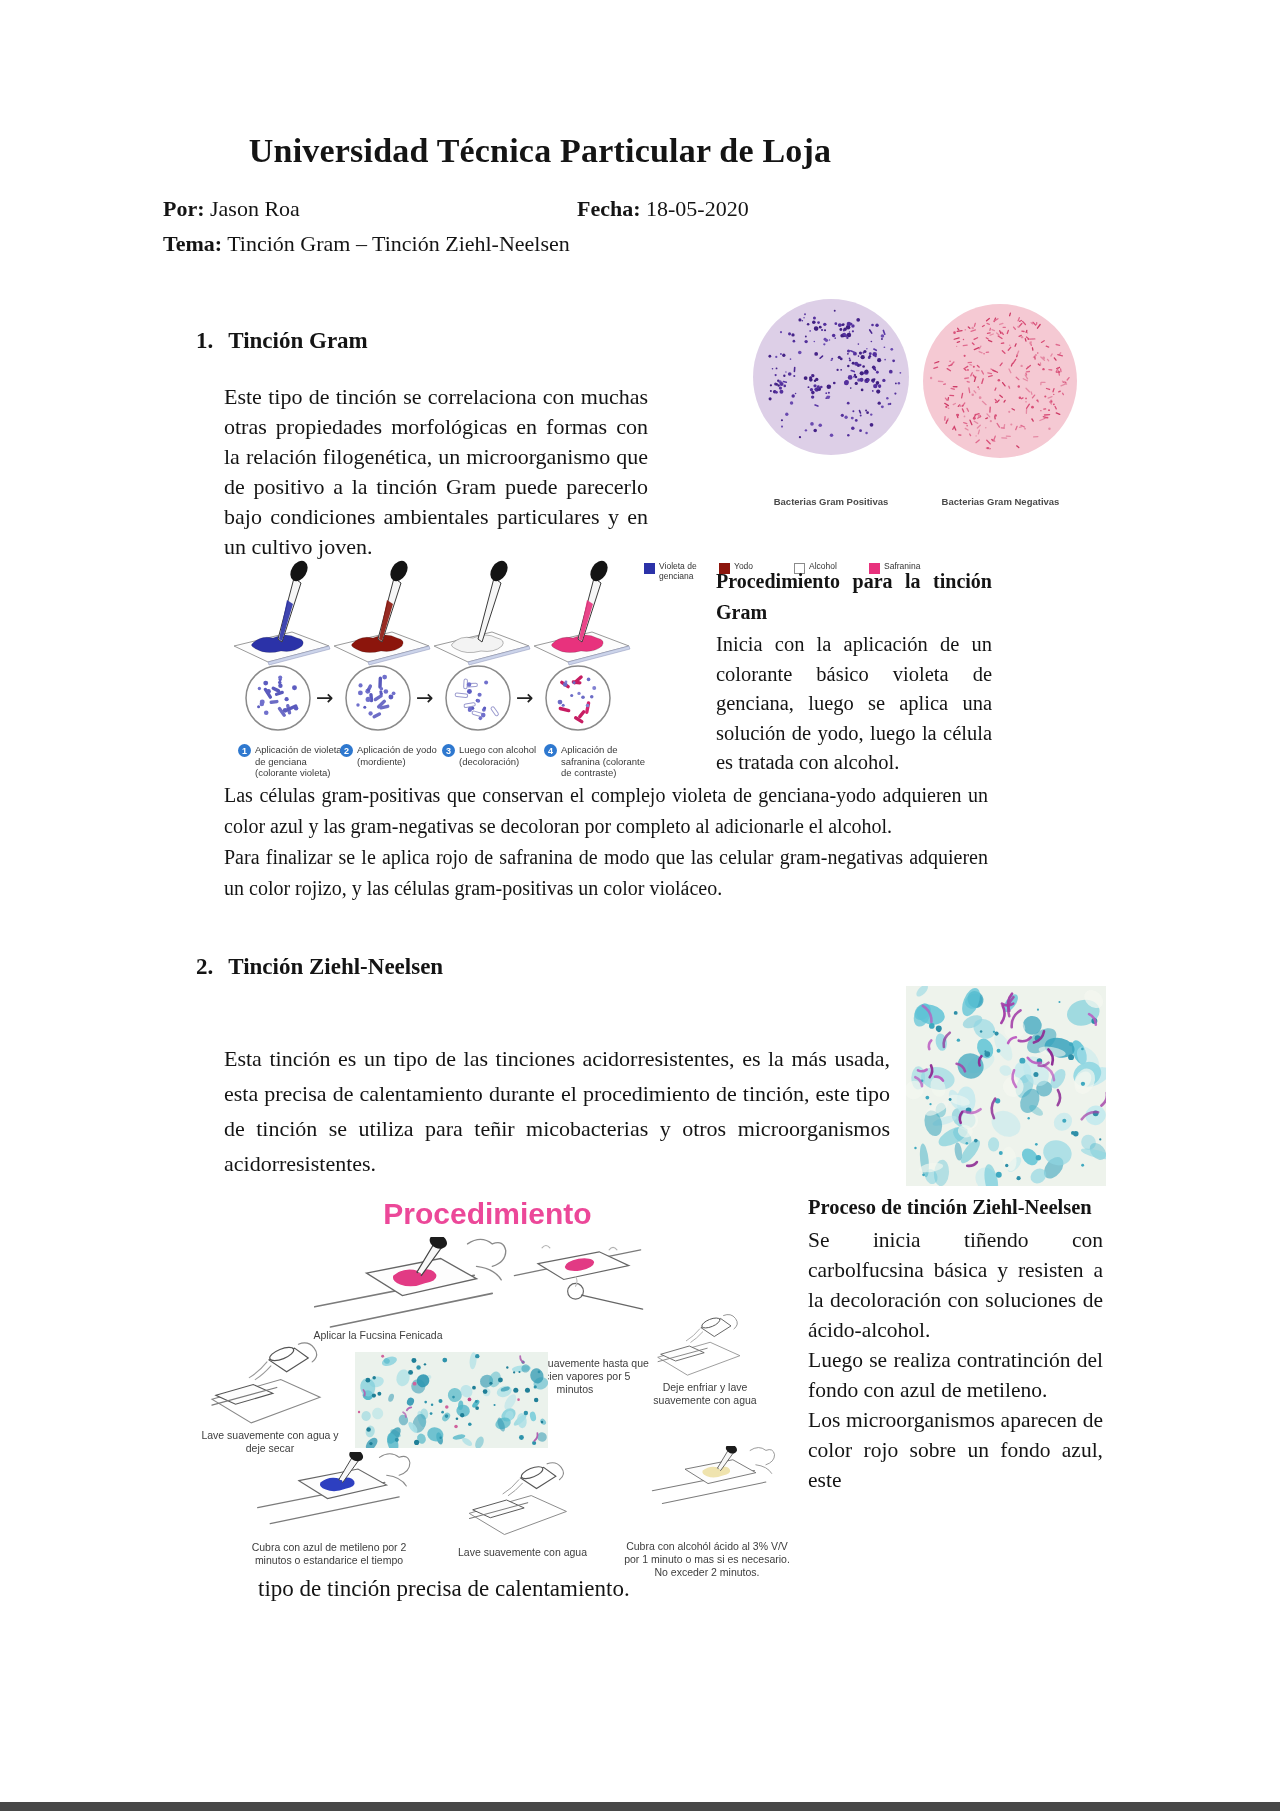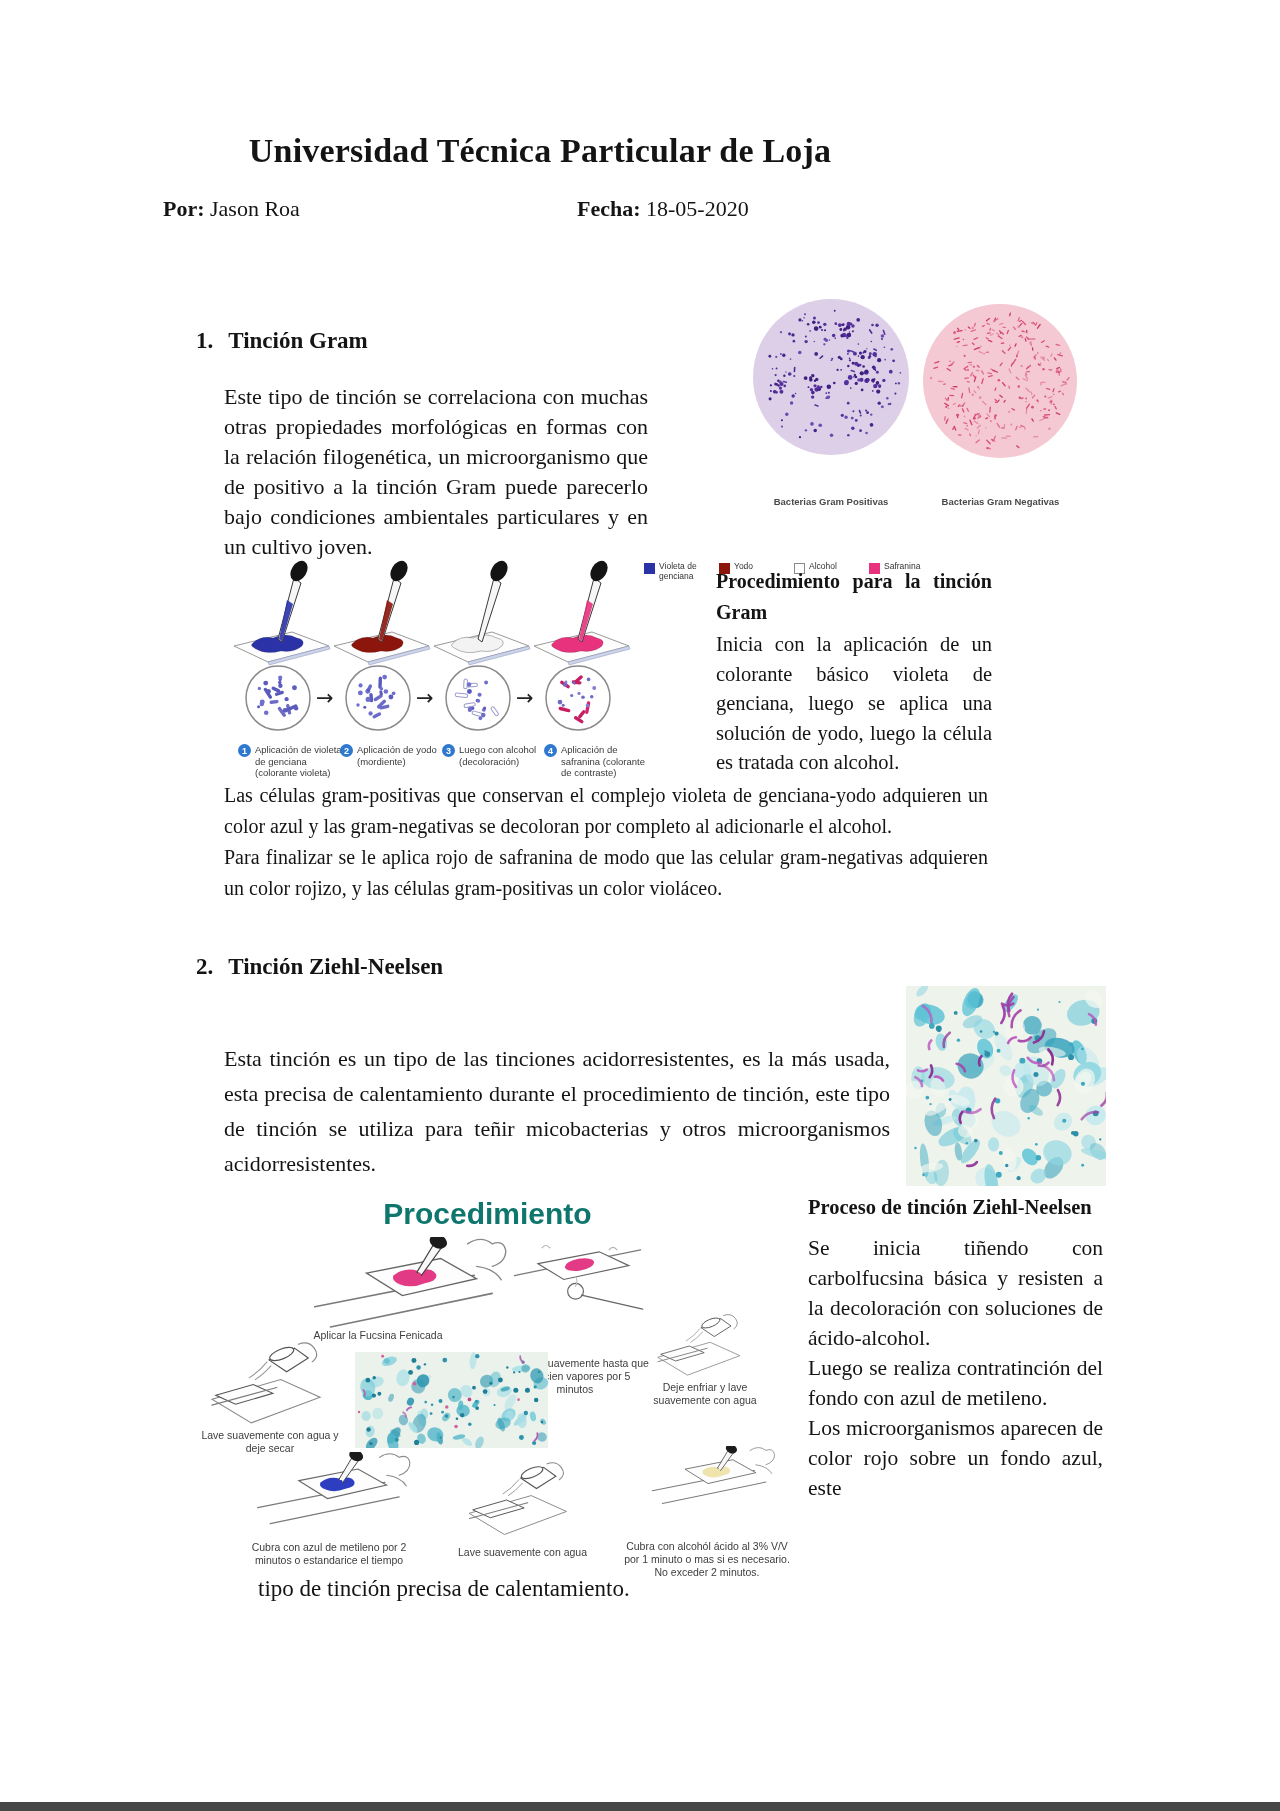--- a/index.html
+++ b/index.html
@@ -31,21 +31,21 @@
   .lrow{display:flex;gap:4px;align-items:flex-start;}
   .sw{flex:0 0 auto;width:11px;height:11px;margin-top:1px;}
   .sw0{background:#2b32a8;}
   .sw1{background:#8c150c;}
   .sw2{background:#ffffff;border:1px solid #8a8a8a;width:9px;height:9px;}
   .sw3{background:#e8327d;}
   .llabel{font-family:"Liberation Sans",sans-serif;font-size:8.5px;line-height:9.5px;color:#333;width:56px;}
   .arrow{font-size:21px;color:#222;font-family:"DejaVu Sans",sans-serif;}
   .pip{position:absolute;}
   .proc-title{font-family:"Liberation Sans","DejaVu Sans",sans-serif;font-weight:bold;font-size:30px;
-              color:#0f766e;text-align:center;}
+              color:#ec4899;text-align:center;}
   .dcap{font-family:"Liberation Sans","DejaVu Sans",sans-serif;font-size:10.5px;line-height:13px;
         color:#3d3d3d;text-align:center;}
   .tail{font-size:23px;}
   .bottom-edge{background:#474747;}
   svg{display:block;}
 </style>
 </head>
 <body>
 
 <svg width="0" height="0" style="position:absolute">
@@ -85,20 +85,24 @@
 
   <div class="abs page-title" style="left:150px;top:132px;width:780px;">Universidad Técnica Particular de Loja</div>
 
   <div class="abs meta" style="left:163px;top:196px;">
     <span class="b">Por:</span>
     <span>Jason Roa</span>
   </div>
   <div class="abs meta" style="left:577px;top:196px;">
     <span class="b">Fecha:</span>
     <span>18-05-2020</span>
+  </div>
+  <div class="abs meta" style="left:163px;top:231px;">
+    <span class="b">Tema:</span>
+    <span>Tinción Gram – Tinción Ziehl-Neelsen</span>
   </div>
 
   <div class="abs sec-head" style="left:196px;top:328px;">
     <span class="num">1.</span><span>Tinción Gram</span>
   </div>
 
   <div class="abs body22 just" style="left:224px;top:382px;width:424px;">Este tipo de tinción se correlaciona con muchas otras propiedades morfológicas en formas con la relación filogenética, un microorganismo que de positivo a la tinción Gram puede parecerlo bajo condiciones ambientales particulares y en un cultivo joven.</div>
 
   <svg class="abs" style="left:752px;top:298px;" width="158" height="158" viewBox="0 0 158 158">
     <circle cx="79" cy="79" r="78" fill="#ddcfe7"></circle>
@@ -1085,20 +1089,20 @@
 
   <svg class="abs" style="left:648px;top:1446px;--blob:#efe3ae;" width="128" height="62" viewBox="0 0 178 86">
       <use href="#sk-drop"></use>
     </svg>
   <div class="abs dcap" style="left:622px;top:1540px;width:170px;">Cubra con alcohól ácido al 3% V/V por 1 minuto o mas si es necesario. No exceder 2 minutos.</div>
 
   <div class="abs tail" style="left:258px;top:1576px;width:460px;">tipo de tinción precisa de calentamiento.</div>
 
   <div class="abs rcol2" style="left:808px;top:1192px;width:295px;">
     <div class="rhead just">Proceso de tinción Ziehl-Neelsen</div>
-    <p class="just" style="margin-top:10px;">Se inicia tiñendo con carbolfucsina básica y resisten a la decoloración con soluciones de ácido-alcohol.</p>
+    <p class="just" style="margin-top:2px;">Se inicia tiñendo con carbolfucsina básica y resisten a la decoloración con soluciones de ácido-alcohol.</p>
     <p class="just">Luego se realiza contratinción del fondo con azul de metileno.</p>
     <p class="just">Los microorganismos aparecen de color rojo sobre un fondo azul, este</p>
   </div>
 
   <div class="abs bottom-edge" style="left:0;top:1802px;width:1280px;height:9px;"></div>
 
 </div>
 
 </body></html>

